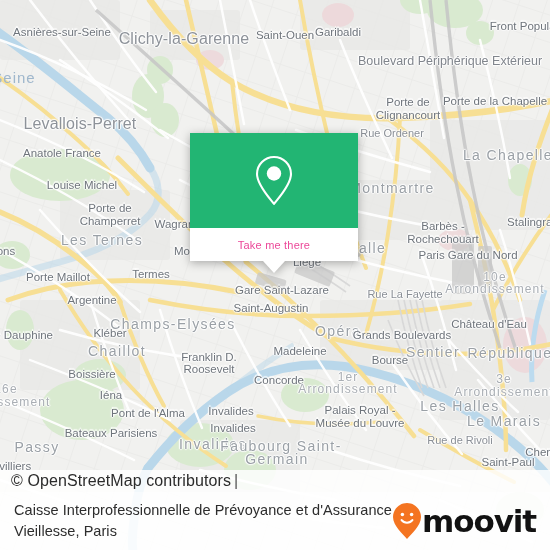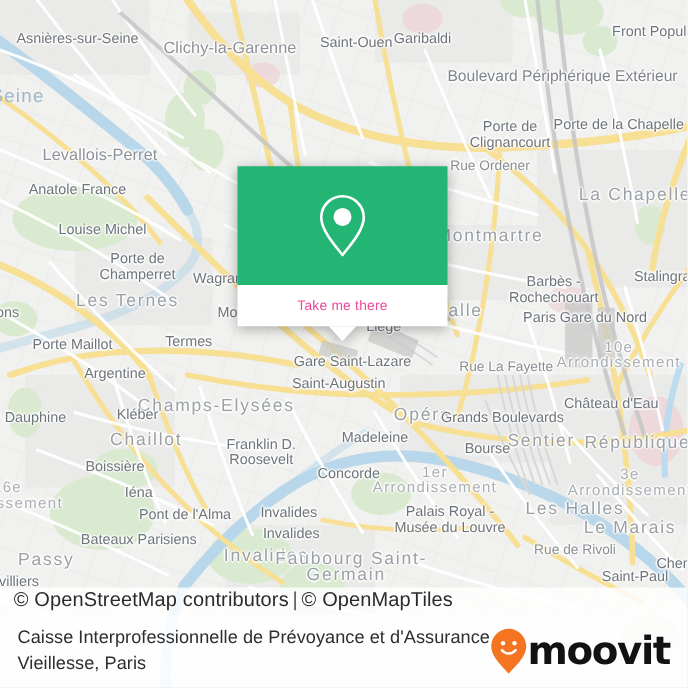--- a/index.html
+++ b/index.html
@@ -27,21 +27,21 @@
     font-family:"Liberation Sans", sans-serif;
     transform:translate(-50%,-50%);
     pointer-events:none;
     line-height:1.12;
     text-align:center;
     text-shadow:
       -1.2px 0 1px rgba(255,255,255,.95), 1.2px 0 1px rgba(255,255,255,.95),
       0 -1.2px 1px rgba(255,255,255,.95), 0 1.2px 1px rgba(255,255,255,.95),
       0 0 3px rgba(255,255,255,.9);
   }
-  .lbl.city     { font-size:13px; color:#8d9299; letter-spacing:.1px; }
+  .lbl.city     { font-size:16px; color:#8d9299; letter-spacing:.1px; }
   .lbl.suburb   { font-size:14px; color:#9aa0a6; letter-spacing:1.4px; }
   .lbl.place    { font-size:11.5px; color:#6f757c; }
   .lbl.arr      { font-size:12px; color:#a9aeb4; letter-spacing:1.1px; }
   .lbl.water    { font-size:15px; color:#9fb7cc; font-style:normal; letter-spacing:1px;
                   text-shadow:none; }
   .lbl.road     { font-size:11px; color:#8a8f96; }
   .lbl.bigroad  { font-size:12.5px; color:#80858c; }
 
   
   #callout {
@@ -352,21 +352,20 @@
       <div class="white">
         <span class="cta">Take me there</span>
       </div>
       <div class="tail"></div>
     </div>
   </div>
 
   <div id="attribution">
     <span>© OpenStreetMap contributors</span>
     <span class="sep">|</span>
-    <span>© OpenMapTiles</span>
   </div>
 
   <div id="footer">
     <div id="footer-title">Caisse Interprofessionnelle de Prévoyance et d'Assurance Vieillesse, Paris</div>
     <div id="logo">
       <svg class="pin" width="30" height="38" viewBox="0 0 30 38">
         <path d="M15 1 C 7.3 1 1 7.3 1 15 C 1 24 11 32 15 37 C 19 32 29 24 29 15 C 29 7.3 22.7 1 15 1 Z" fill="#f47421"></path>
         <circle cx="10.4" cy="12.6" r="1.75" fill="#ffffff"></circle>
         <circle cx="19.6" cy="12.6" r="1.75" fill="#ffffff"></circle>
         <path d="M9.6 18.2 C 12.2 21.6 17.8 21.6 20.4 18.2" fill="none" stroke="#ffffff" stroke-width="2.1" stroke-linecap="round"></path>

